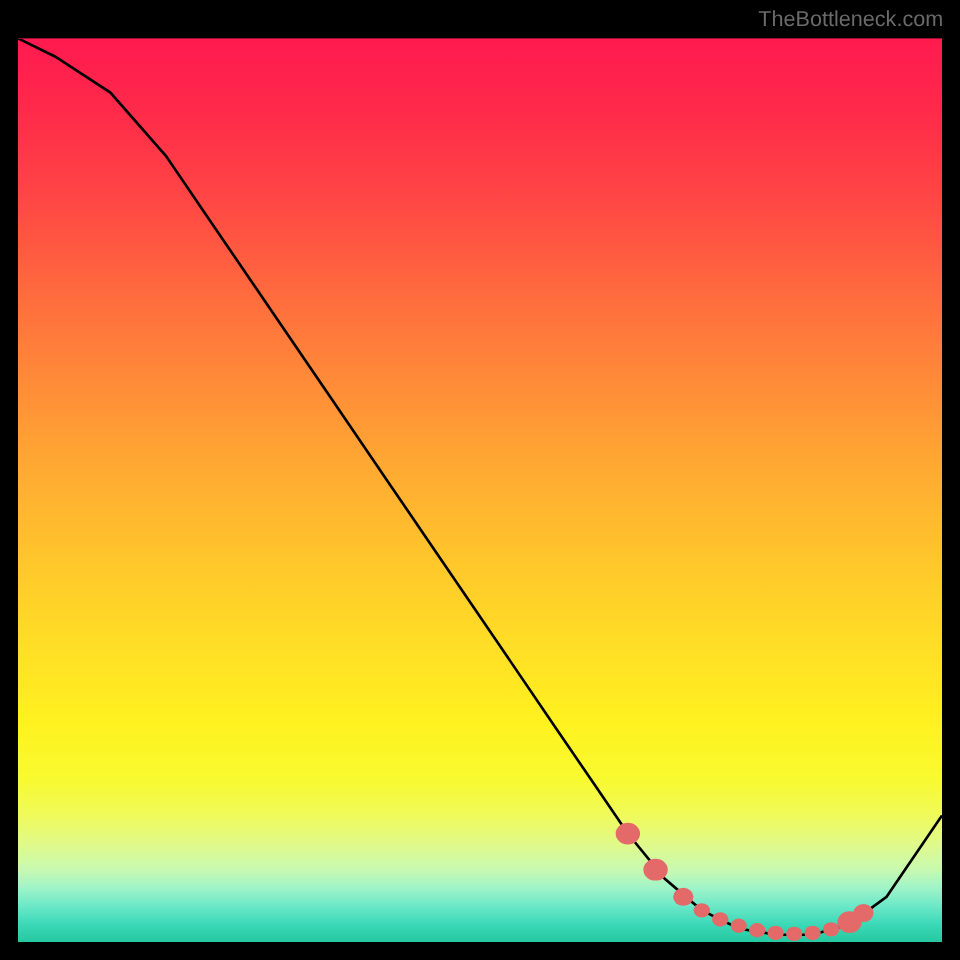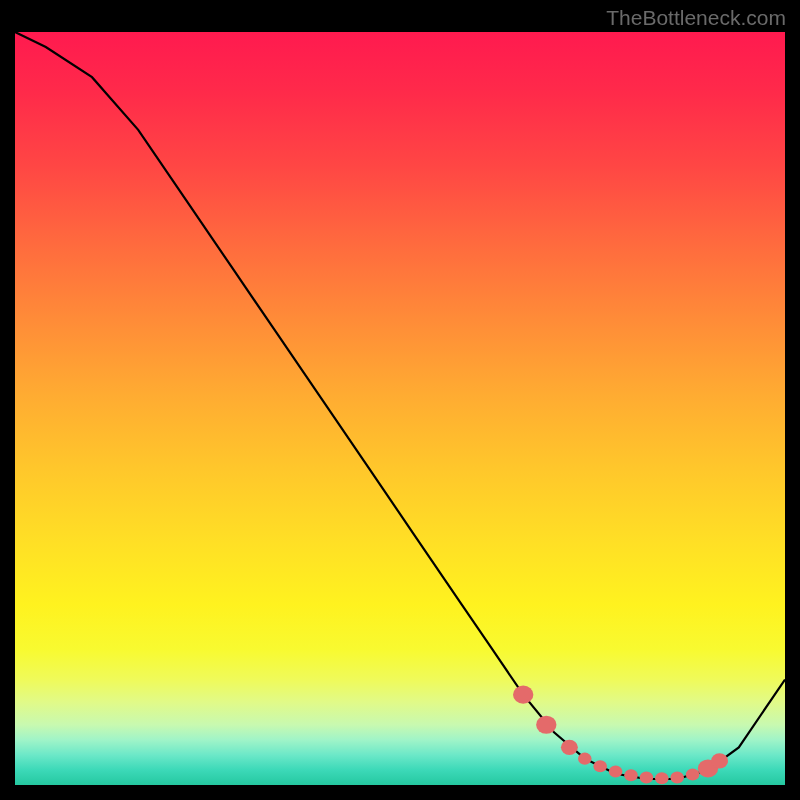--- a/index.html
+++ b/index.html
@@ -8,21 +8,21 @@
     height: 800px;
     background: #000;
     position: relative;
     font-family: Arial, sans-serif;
   }
   .watermark {
     position: absolute;
     top: 6px;
     right: 14px;
     color: #6a6a6a;
-    font-size: 21px;
+    font-size: 18px;
     font-weight: 500;
     z-index: 20;
   }
   .plot-area {
     position: absolute;
     left: 15px;
     top: 32px;
     width: 770px;
     height: 753px;
     background: linear-gradient(to bottom,

